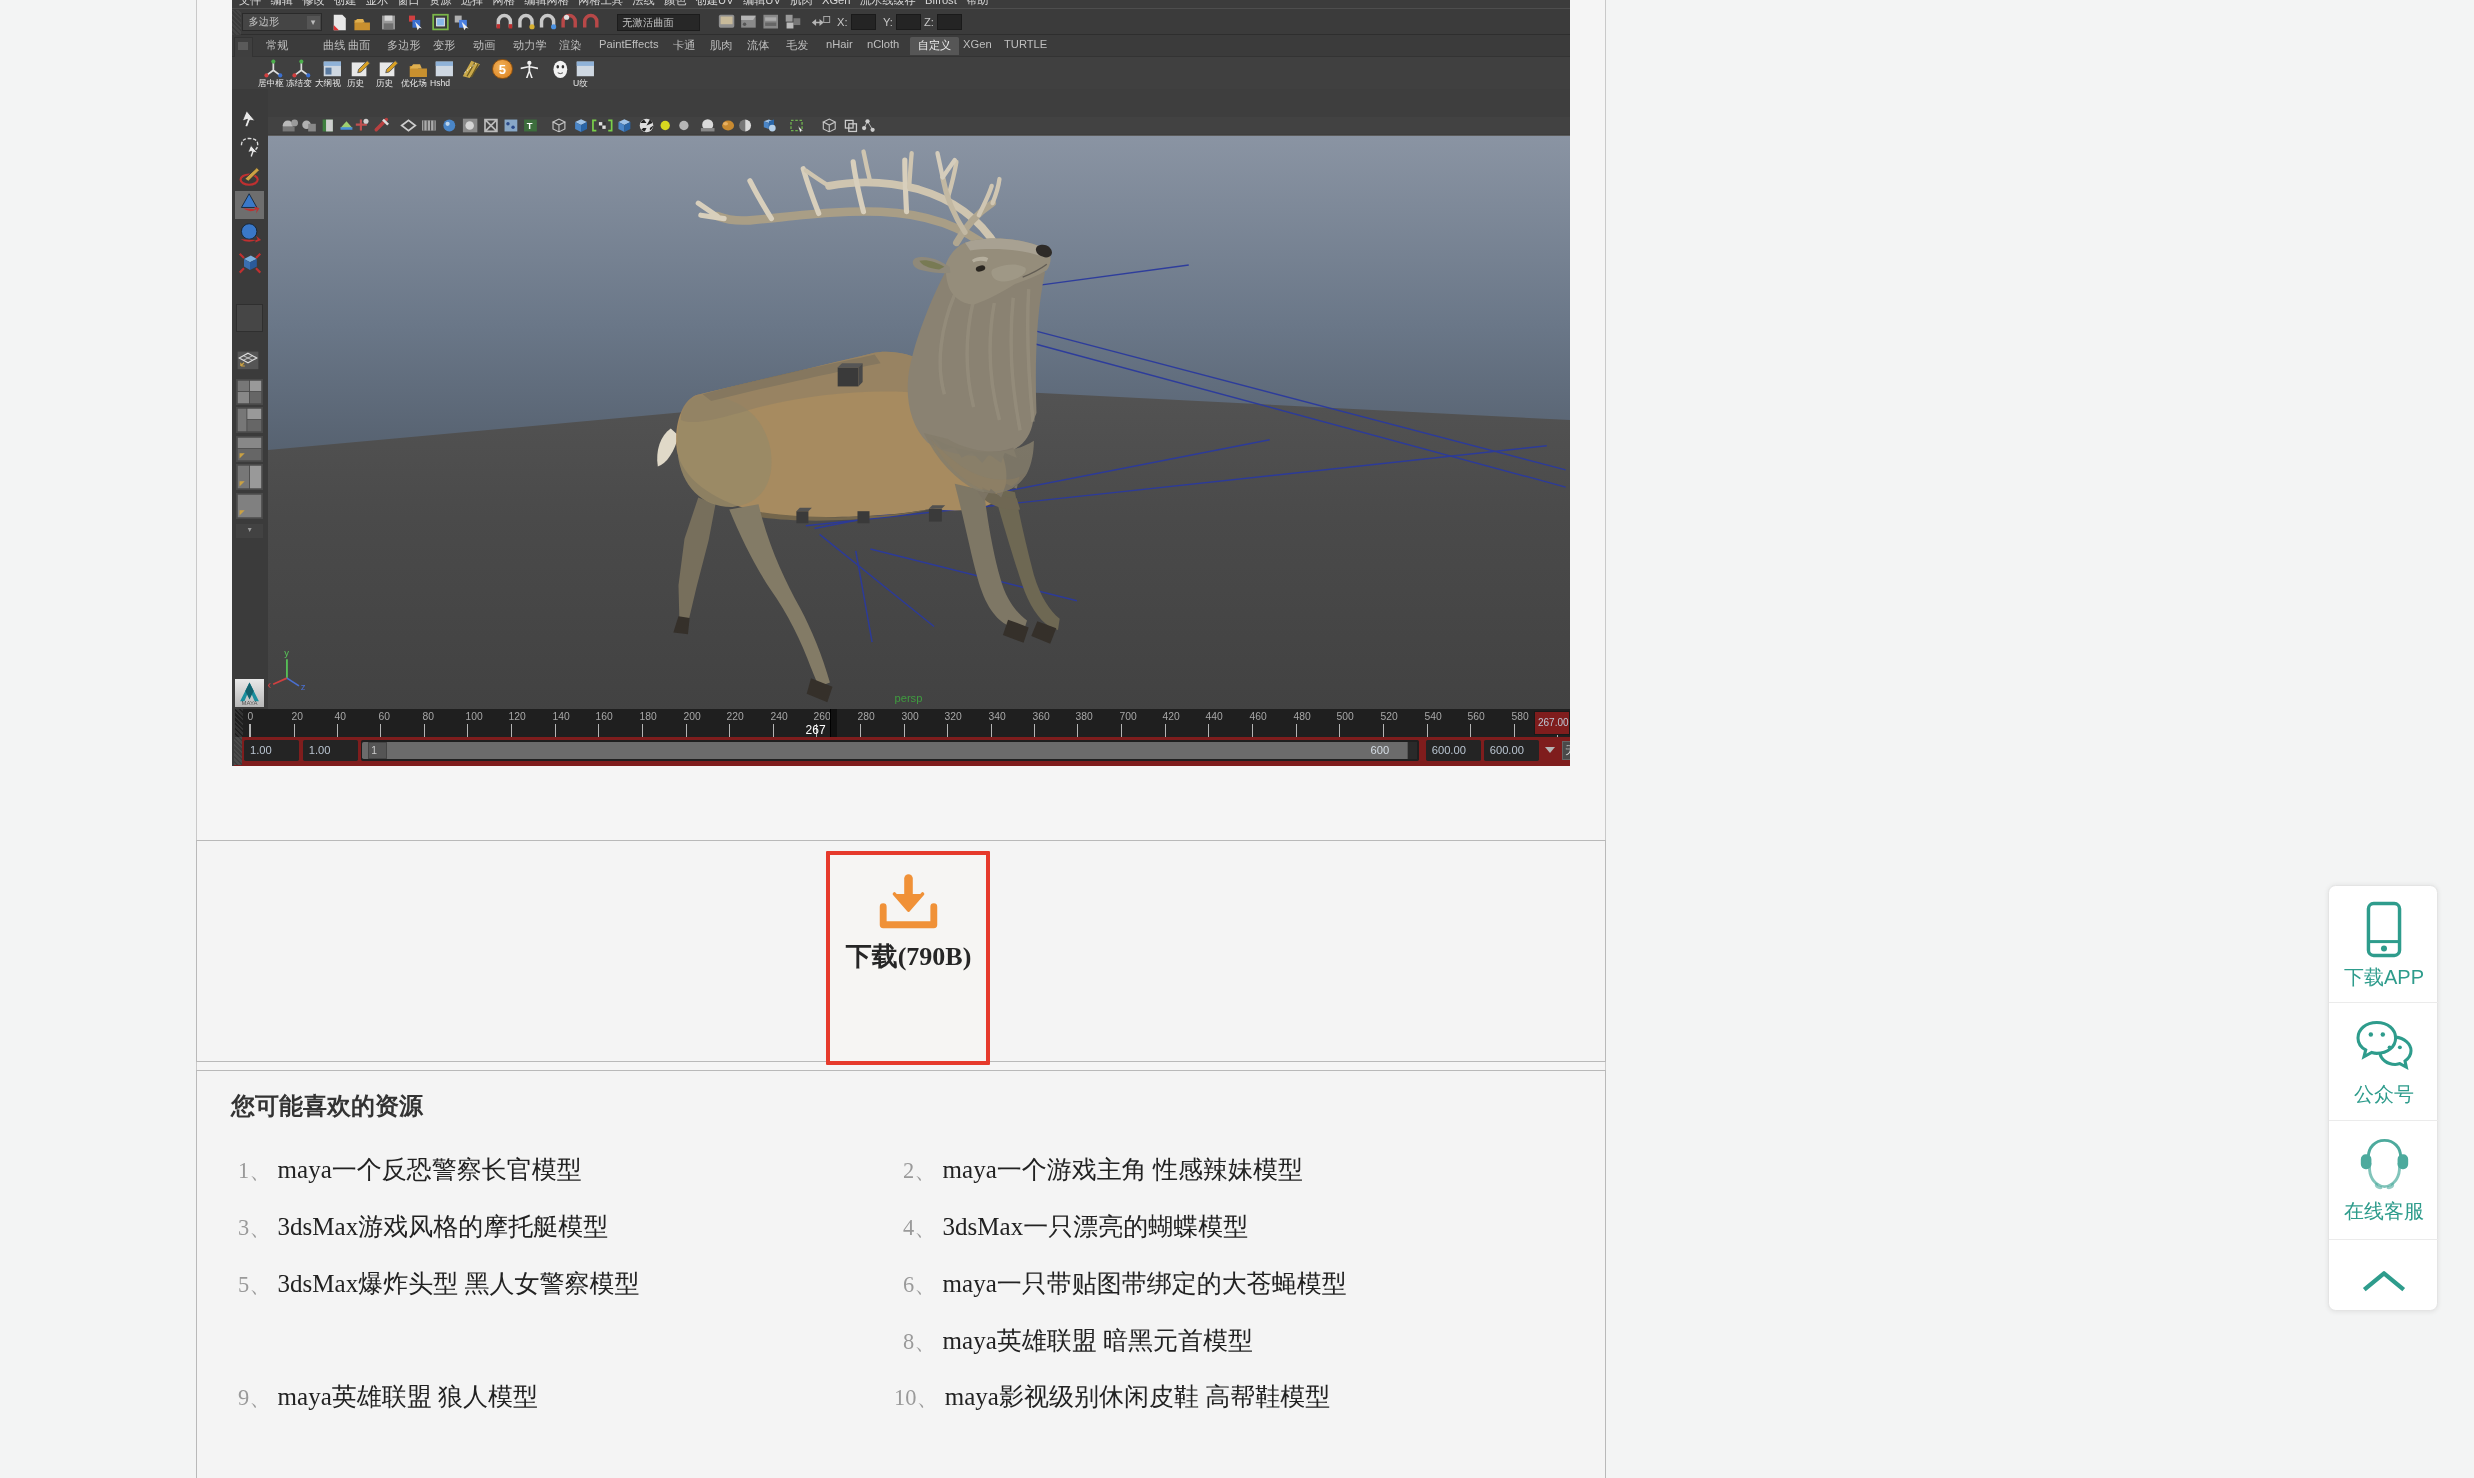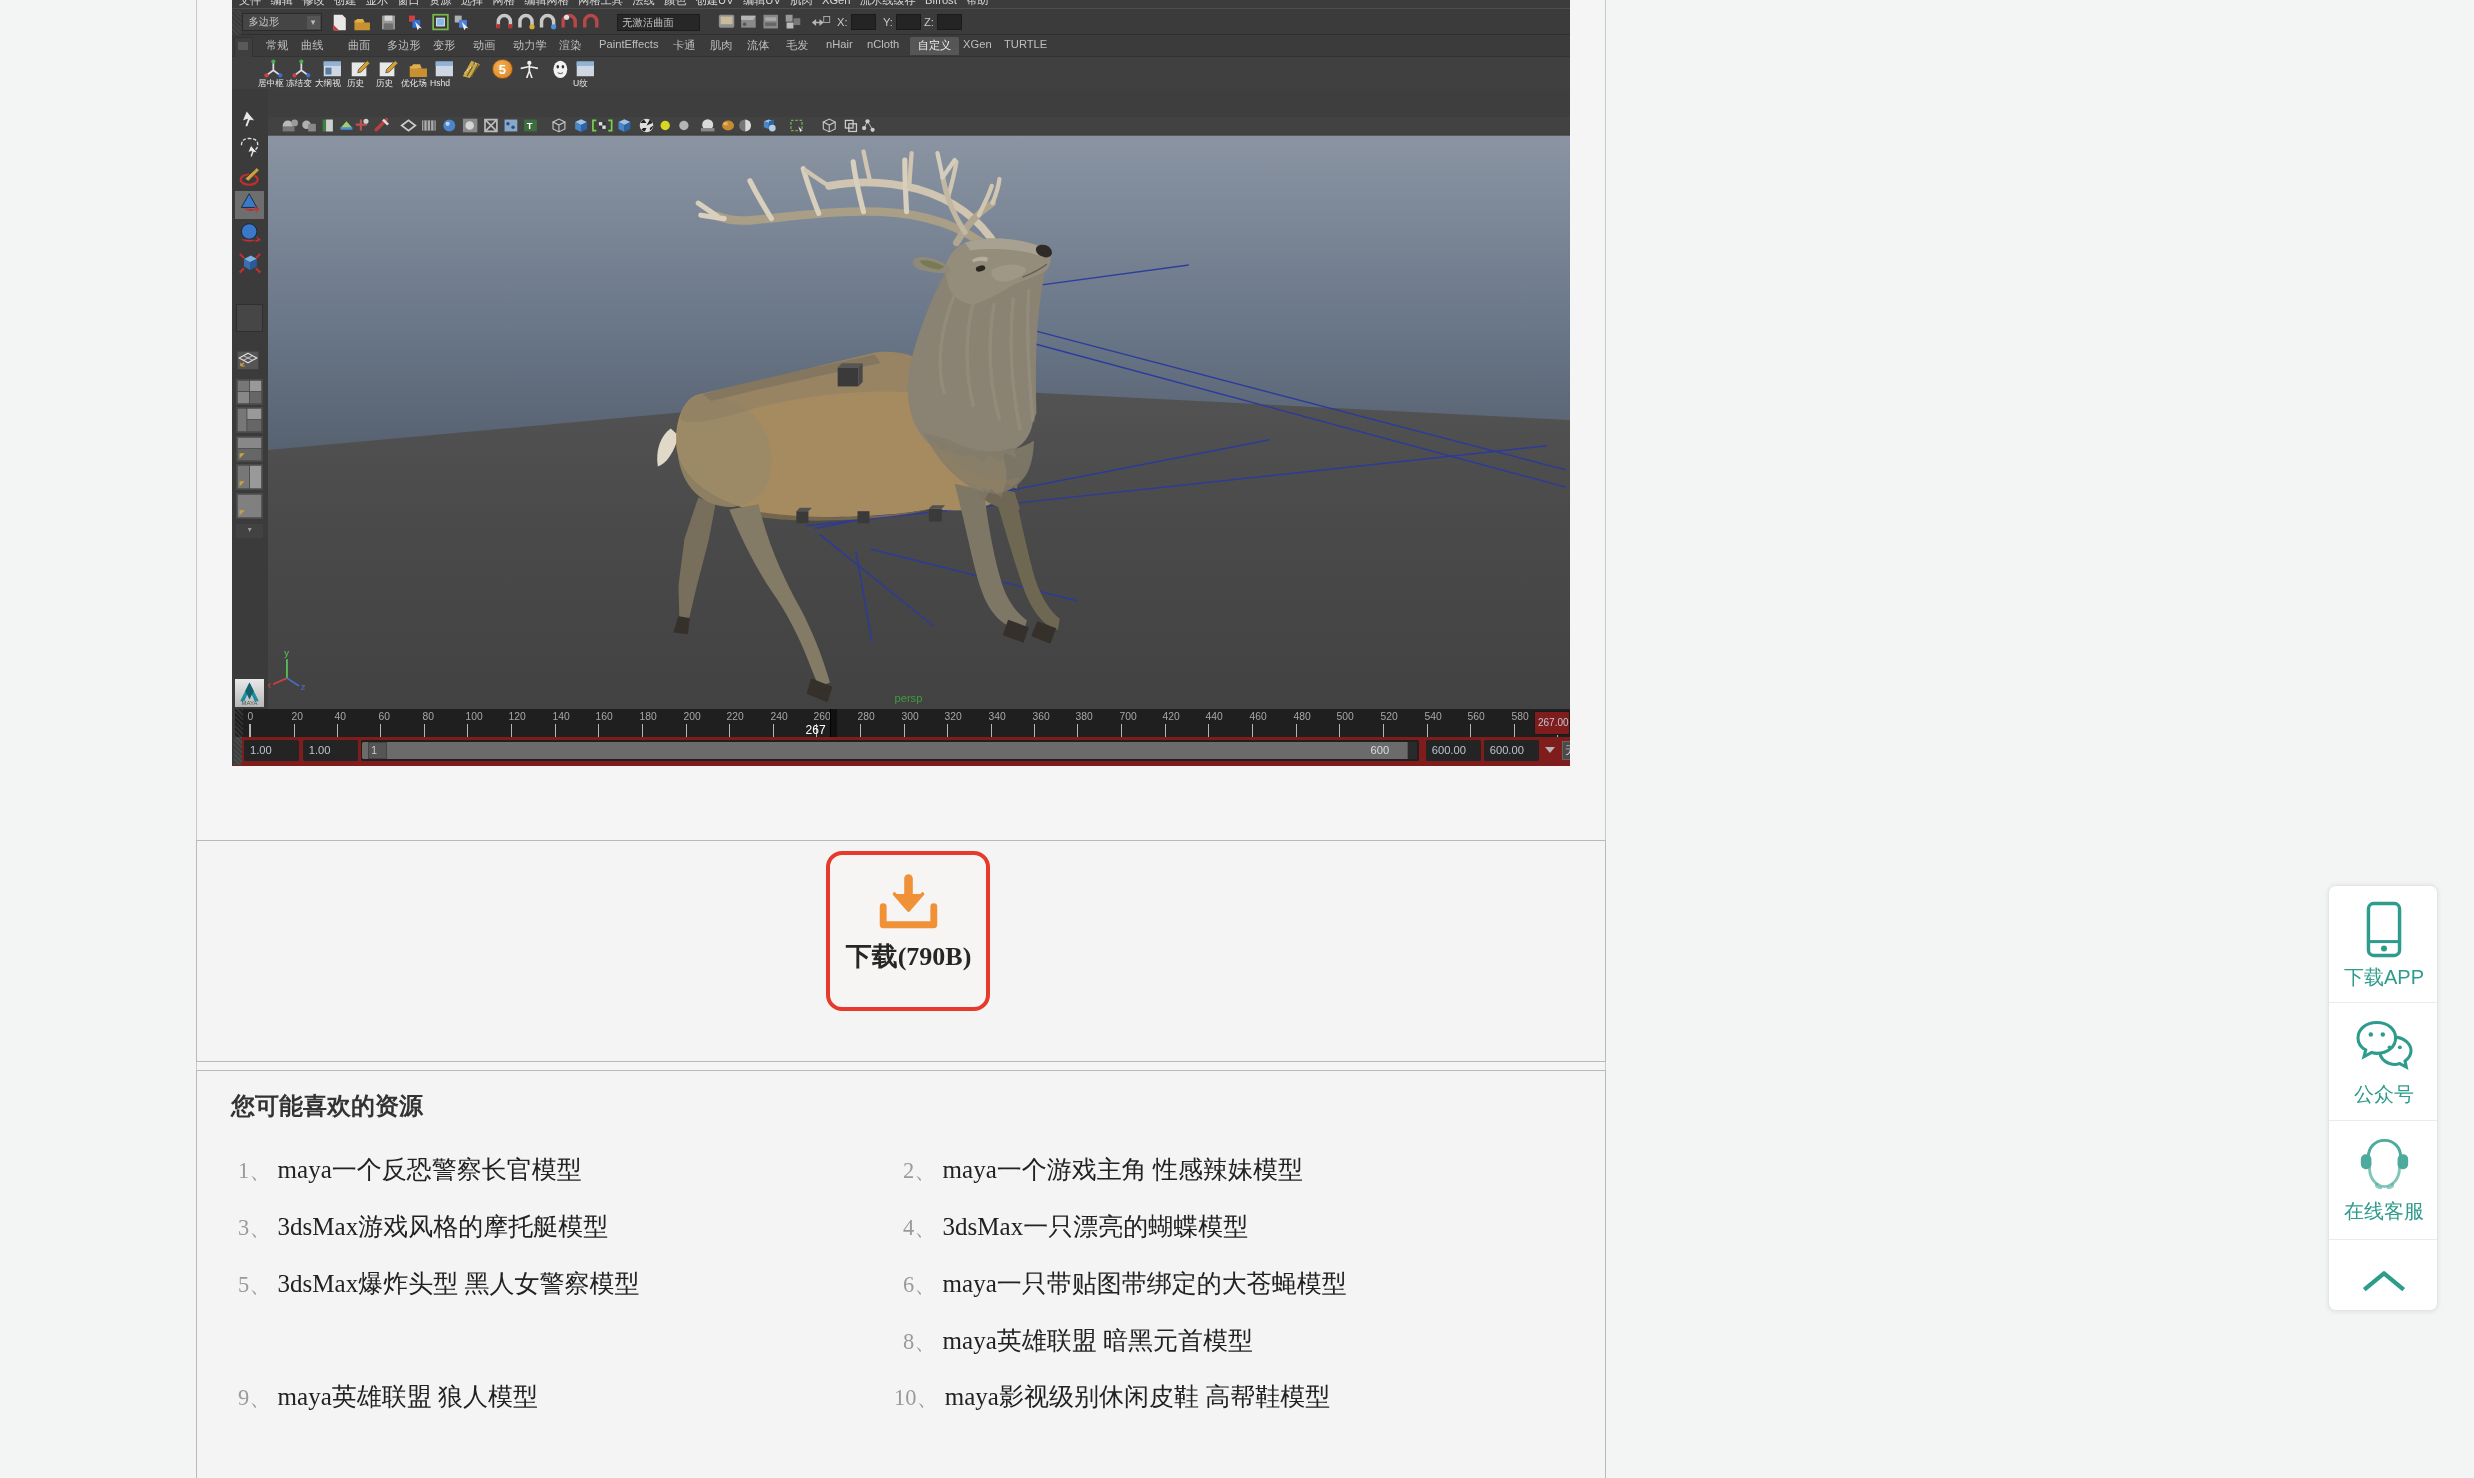--- a/index.html
+++ b/index.html
@@ -26,21 +26,21 @@
   #pmenu span { position:absolute; top:8.6px; }
   #picons { position:absolute; left:0; top:28px; width:1302px; height:17px; background:#424242; }
   #vp { position:absolute; left:0px; top:46px; width:1302px; height:574px; border-top:0.9px solid #5a5a5a; }
   #ruler { position:absolute; left:2.6px; top:709px; width:1335px; height:27.5px; background:#1f1f1f; color:#a8a8a8; font-size:10.3px; overflow:hidden; }
   #ruler .n { position:absolute; top:1.7px; }
   #ruler .tick { position:absolute; top:14.6px; width:1.7px; height:13px; background:#b5b5b5; }
   #rangebar { position:absolute; left:1.7px; top:737px; width:1336px; height:29px; background:#7f1d1d; overflow:hidden; }
   .fld { position:absolute; top:3.4px; height:20.7px; background:#242424; color:#b9c4d0; font-size:11.2px; line-height:20.7px; padding-left:6px; border-radius:1.7px; }
   
   #dlbox { position:absolute; left:196px; top:840px; width:1410px; height:222px; background:#f4f4f4; border:0.9px solid #b9b9b9; }
-  #dlbtn { position:absolute; left:629px; top:10.3px; width:164px; height:160px; border:4.3px solid #e63a2c; border-radius:16px; background:#f6f5f3; }
+  #dlbtn { position:absolute; left:629px; top:10.3px; width:164px; height:214px; border:4.3px solid #e63a2c; border-radius:1px; background:#f6f5f3; }
   #dltxt { position:absolute; left:0; top:84px; width:157px; text-align:center; font-family:"Liberation Serif",serif; font-weight:bold; font-size:26px; color:#262626; }
   
   #resbox { position:absolute; left:196px; top:1070px; width:1410px; height:409px; background:#f4f4f4; border:0.9px solid #b9b9b9; border-bottom:none; font-family:"Liberation Serif",serif; }
   #resbox h2 { position:absolute; left:34px; top:19px; font-size:24px; color:#333; font-weight:bold; }
   .it { position:absolute; height:29px; line-height:29px; font-size:25px; color:#222; white-space:nowrap; }
   .it .num { color:#9a9a9a; font-size:22.4px; margin-right:6px; }
   
   #side { position:absolute; left:2328px; top:885px; width:110px; height:426px; background:#fff; border:0.9px solid #e4e4e4; border-radius:7.7px; box-shadow:0 0.9px 5.2px rgba(0,0,0,.08); }
   .scell { position:absolute; left:0; width:110px; border-bottom:0.9px solid #ebebeb; text-align:center; color:#2e9c8c; font-size:20px; }
 </style>
@@ -115,21 +115,21 @@
     <div class="abs" style="left:651px;top:6px;color:#c8c8c8;font-size:11.2px">Y:</div>
     <div class="abs" style="left:664px;top:4.3px;width:25px;height:16.3px;background:#242424;border:0.9px solid #1a1a1a"></div>
     <div class="abs" style="left:692px;top:6px;color:#c8c8c8;font-size:11.2px">Z:</div>
     <div class="abs" style="left:705px;top:4.3px;width:25px;height:16.3px;background:#242424;border:0.9px solid #1a1a1a"></div>
   </div>
   <div id="shelfTabs">
     <div class="abs" style="left:1.7px;top:1.7px;width:19px;height:50px;background:#3f3f3f;border:0.9px solid #333"></div>
     <div class="abs" style="left:6px;top:6.9px;width:10.3px;height:7.7px;background:#5a5a5a"></div>
     <div class="abs" style="left:6px;top:29px;width:0;height:0;border-left:5.2px solid transparent;border-right:5.2px solid transparent;border-top:6px solid #777"></div>
     <span style="left:34px">常规</span>
-      <span style="left:69px">曲线</span>
+      <span style="left:91px">曲线</span>
       <span style="left:116px">曲面</span>
       <span style="left:155px">多边形</span>
       <span style="left:201px">变形</span>
       <span style="left:241px">动画</span>
       <span style="left:281px">动力学</span>
       <span style="left:327px">渲染</span>
       <span style="left:367px">PaintEffects</span>
       <span style="left:441px">卡通</span>
       <span style="left:478px">肌肉</span>
       <span style="left:515px">流体</span>

